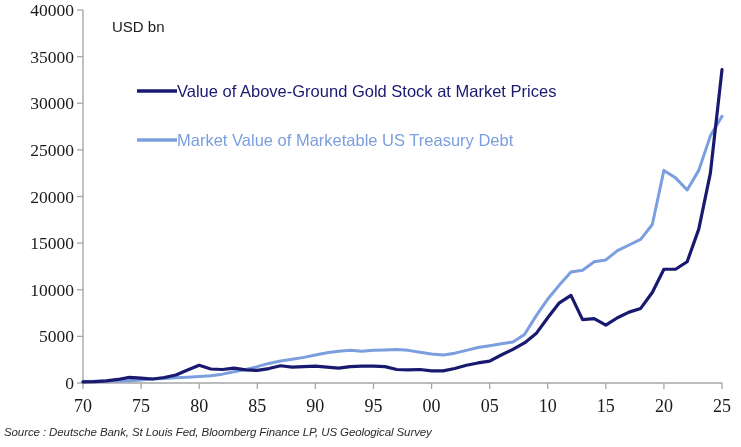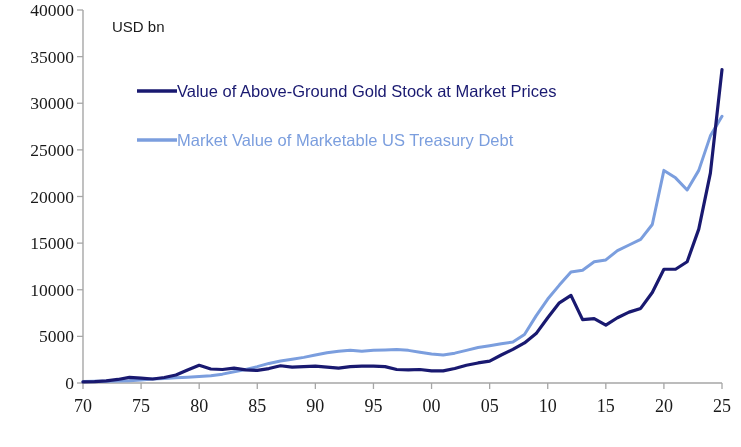--- a/index.html
+++ b/index.html
@@ -128,13 +128,14 @@
     <text class="unit-label" id="unit-label-text" x="112" y="32">USD bn</text>
 
     <g id="legend-group">
         <line x1="137" y1="91" x2="177" y2="91" stroke="#191970" stroke-width="3.4" stroke-linecap="butt"></line>
         <text x="177" y="97" fill="#191970" class="legend-label">Value of Above-Ground Gold Stock at Market Prices</text>
         <line x1="137" y1="140" x2="177" y2="140" stroke="#7b9ede" stroke-width="3.4" stroke-linecap="butt"></line>
         <text x="177" y="146" fill="#7b9ede" class="legend-label">Market Value of Marketable US Treasury Debt</text>
       </g>
   </svg>
 
+  <div class="source-note">Source : Deutsche Bank, St Louis Fed, Bloomberg Finance LP, US Geological Survey</div>
 </div>
 
 </body></html>

